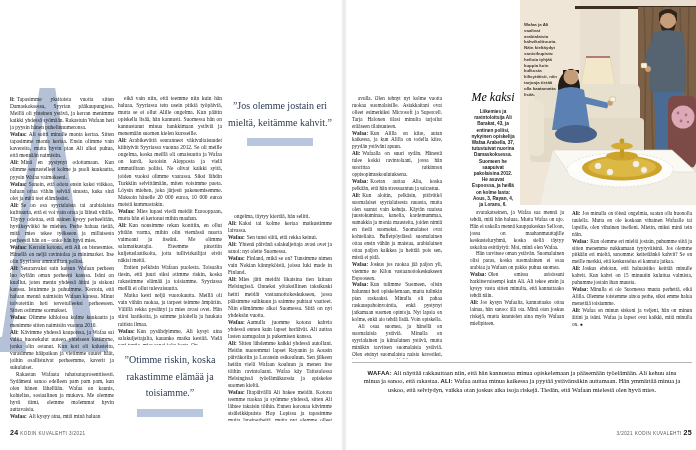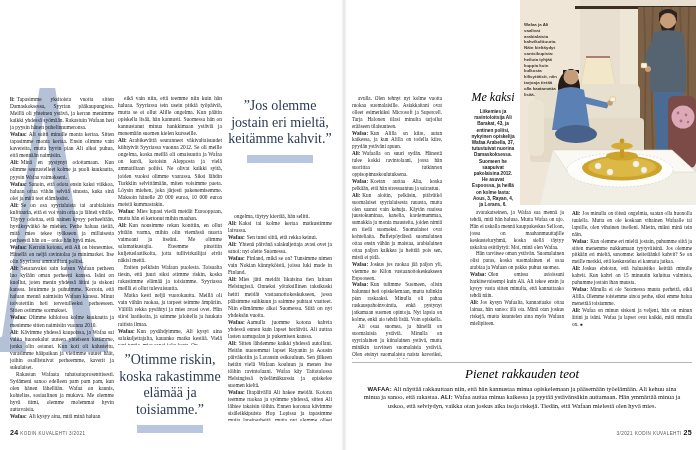--- a/index.html
+++ b/index.html
@@ -22,21 +22,21 @@
   .c1{left:10px;top:96px;width:104px;height:328px;}
   .c2{left:118px;top:95px;width:104px;height:250px;}
   .c3{left:228px;top:213px;width:104px;height:208px;}
   .r1{left:352px;top:95px;width:90px;height:264px;font-size:5.2px;line-height:6.9px;}
   .r2{left:470px;top:209px;width:94px;height:150px;font-size:5.2px;line-height:6.9px;}
   .r3{left:572px;top:210px;width:120px;height:148px;font-size:5.2px;line-height:6.9px;}
   
   .quote{position:absolute;width:104px;text-align:center;z-index:2;}
   .q1{left:228px;top:98px;}
   .q2{left:118px;top:352px;text-align:center;}
-  .qtext{font-family:"Liberation Serif",serif;font-size:14px;line-height:16.5px;
+  .qtext{font-family:"Liberation Serif",serif;font-size:10px;line-height:16.5px;
          color:#2b3a52;font-weight:500;}
   .qbar{width:66px;height:8px;background:#b9c7de;margin:7px auto 0 auto;}
   
   .mekaksi{position:absolute;left:468px;top:90px;width:50px;text-align:center;z-index:2;}
   .script-title{font-family:"Liberation Serif",serif;font-style:italic;font-weight:normal;
                 font-size:12px;color:#000000;}
   .bio{margin-top:4px;font-family:"Liberation Sans",sans-serif;font-size:4.7px;
        line-height:6.2px;color:#222;font-weight:bold;width:44px;margin-left:3px;}
   
   .photo{position:absolute;left:520px;top:0;width:176px;height:205px;overflow:hidden;
@@ -235,21 +235,20 @@
     <p class="para"><span class="spk">Ali:</span><span>Jos minulla on töissä ongelmia, saatan olla huonolla tuulella. Mutta en ole koskaan vihainen Wafaalle tai lapsille, olen vihainen itselleni. Mietin, miksi minä tein näin.</span></p>
         <p class="para"><span class="spk">Wafaa:</span><span>Kun olemme eri mieltä jostain, puhumme siitä ja sitten menemme nukkumaan tyytyväisinä. Jos olemme pitkään eri mieltä, sanomme: keitetäänkö kahvit? Se on meille merkki, että keskustelua ei kannata jatkaa.</span></p>
         <p class="para"><span class="spk">Ali:</span><span>Joskus ehdotan, että haluaisitko keittää minulle kahvit. Kun kahvi on 15 minuutin kuluttua valmista, puhumme jostain ihan muusta.</span></p>
         <p class="para"><span class="spk">Wafaa:</span><span>Minulla ei ole Suomessa muuta perhettä, eikä Alilla. Olemme toistemme ainoa perhe, siksi emme halua menettää toisiamme.</span></p>
         <p class="para"><span class="spk">Ali:</span><span>Wafaa on minun siskoni ja veljeni, hän on minun äitini ja isäni. Wafaa ja lapset ovat kaikki, mitä minulla on. ●</span></p>
       </div>
 
     <div class="divider"></div>
 
     <div class="lovebox">
-      <div class="script-title">Pienet rakkauden teot</div>
       <p class="lovetext">
         
       <span><b>WAFAA:</b> <span>Ali näyttää rakkauttaan niin, että hän kannustaa minua opiskelemaan ja pääsemään työelämään. Ali kehuu aina minua ja sanoo, että rakastaa. </span></span><span><b>ALI:</b> <span>Wafaa auttaa minua kaikessa ja pyytää ystävänsäkin auttamaan. Hän ymmärtää minua ja uskoo, että selviydyn, vaikka otan joskus aika isoja riskejä. Tiedän, että Wafaan mielestä olen hyvä mies.</span></span></p>
     </div>
 
     <div class="footer fr">
       <span class="mag">3/2021 KODIN KUVALEHTI</span>
       <span class="pgno">25</span>
     </div>
   </div>

